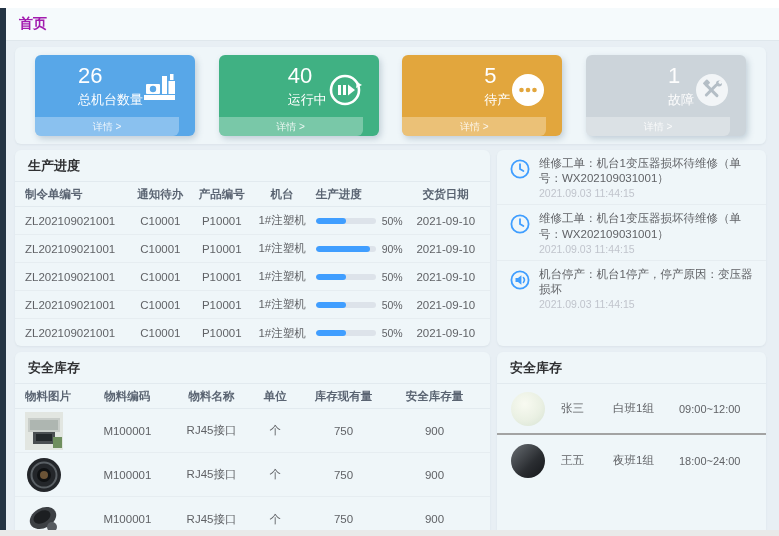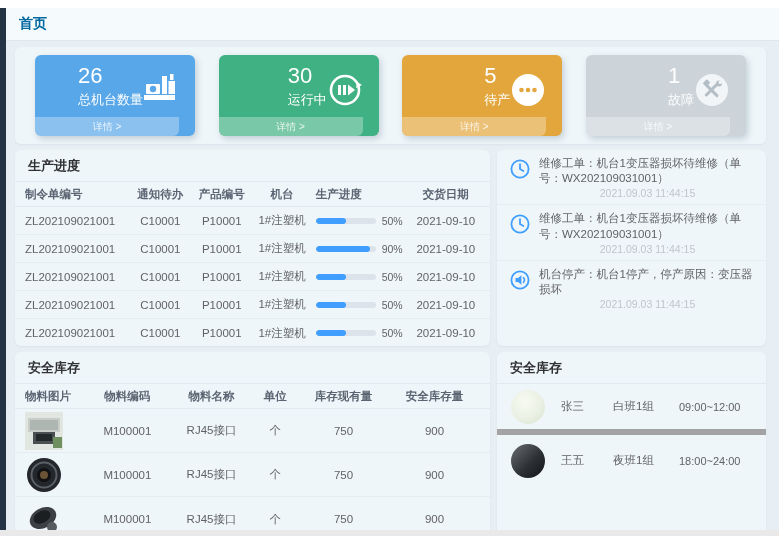--- a/index.html
+++ b/index.html
@@ -5,21 +5,21 @@
   * { margin:0; padding:0; box-sizing:border-box; }
   body { font-family:"Liberation Sans", sans-serif; background:#f0f0f0; }
   .screen { position:relative; width:779px; height:536px; background:#e8eff4; overflow:hidden; }
 
   .top-strip { position:absolute; top:0; left:0; right:0; height:8px; background:#ffffff; }
   .left-strip { position:absolute; top:8px; left:0; width:6px; bottom:6px; background:#243444; }
   .bottom-strip { position:absolute; left:0; right:0; bottom:0; height:6px; background:#e9e9e9; z-index:9; }
 
   .header-bar { position:absolute; top:8px; left:6px; right:0; height:33px; background:#f5fafc;
                 border-bottom:1px solid #dfe7ec; display:flex; align-items:center; padding-left:13px; }
-  .page-title { font-size:14px; font-weight:bold; color:#0369a1; }
+  .page-title { font-size:14px; font-weight:bold; color:#a21caf; }
 
   .content { position:absolute; top:41px; left:6px; right:0; bottom:0; }
 
   .panel { position:absolute; background:#eff6f9; border-radius:6px; overflow:hidden;
            box-shadow:0 1px 2px rgba(120,140,160,0.12); }
   .panel-title { font-size:13px; font-weight:bold; color:#303133; padding:7px 13px 6px;
                  border-bottom:1px solid #e2eaef; }
 
   
   .stats-panel { left:9px; top:6px; width:751px; height:97px; display:flex;
@@ -55,37 +55,37 @@
   .fill { display:block; height:6px; border-radius:3px; }
   .pct { font-size:10.5px; color:#606266; margin-left:6px; }
 
   
   .notifications-panel { left:491px; top:109px; width:269px; height:196px; }
   .notif-item { display:flex; padding:6px 10px 5px 12px; border-bottom:1px solid #e6edf1; }
   .notif-item:last-child { border-bottom:none; }
   .notif-icon { flex:0 0 24px; margin-top:2px; }
   .notif-body { flex:1; margin-left:6px; }
   .notif-text { font-size:11.5px; color:#606266; line-height:1.32; }
-  .notif-time { font-size:10.5px; color:#c0c4cc; margin-top:1px;text-align:center; }
+  .notif-time { font-size:10.5px; color:#c0c4cc; margin-top:1px; }
 
   
   .inventory-panel { left:9px; top:311px; width:475px; height:184px; }
   .inventory-panel .t-row { height:44px; }
   .c.iv1 { width:13%; text-align:left; }
   .c.iv2 { width:19%; }
   .c.iv3 { width:18%; }
   .c.iv4 { width:10%; }
   .c.iv5 { width:20%; }
   .c.iv6 { width:20%; }
   .mat-img { display:inline-block; width:38px; height:38px; vertical-align:middle; }
 
   
   .schedule-panel { left:491px; top:311px; width:269px; height:184px; }
   .sched-row { display:flex; align-items:center; height:51px; padding:0 14px;
-               border-bottom:6px solid #a3a3a3; }
+               border-bottom:2px solid #a3a3a3; }
   .sched-row:last-child { border-bottom:none; }
   .avatar { width:34px; height:34px; border-radius:50%; flex:0 0 34px; }
   .avatar.a1 { background:radial-gradient(circle at 40% 35%, #f8faf1 0%, #eaf0e3 55%, #d6e2d2 100%); }
   .avatar.a2 { background:radial-gradient(circle at 50% 62%, #f7edc8 0%, #f3cdb8 45%, #eebcc4 100%); }
   .avatar.a3 { background:linear-gradient(135deg,#6a6f74 0%,#2a2d31 60%,#141619 100%); }
   .sched-name { font-size:11.5px; color:#606266; width:52px; margin-left:16px; }
   .sched-shift { font-size:11.5px; color:#606266; width:66px; }
   .sched-time { font-size:11px; color:#606266; flex:1; text-align:left; }
 </style>
 </head>
@@ -119,21 +119,21 @@
               <rect x="27" y="2" width="3.5" height="6" fill="#fff"></rect>
             </svg>
           </div>
         </div>
         <div class="stat-footer">详情 &gt;</div>
       </div>
 
       <div class="stat-card" style="background: rgb(64, 177, 131);">
         <div class="stat-main">
           <div>
-            <div class="stat-value">30</div>
+            <div class="stat-value">40</div>
             <div class="stat-label">运行中</div>
           </div>
           <div class="stat-icon">
             <svg width="36" height="36" viewBox="0 0 36 36">
               <circle cx="18" cy="18" r="14" fill="none" stroke="#fff" stroke-width="2.6"></circle>
               <rect x="11" y="13" width="3" height="10" fill="#fff"></rect>
               <rect x="16" y="13" width="3" height="10" fill="#fff"></rect>
               <polygon points="21,12.5 28,18 21,23.5" fill="#fff"></polygon>
               <polygon points="30,10 35,13 29,16" fill="#fff"></polygon>
             </svg>

